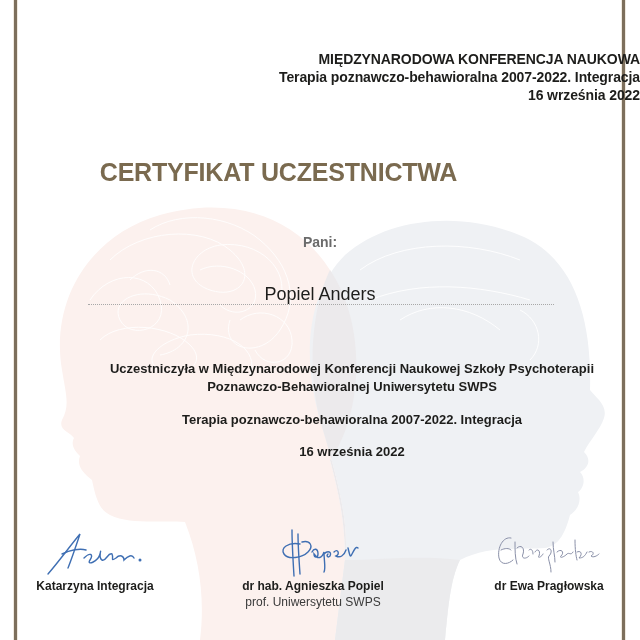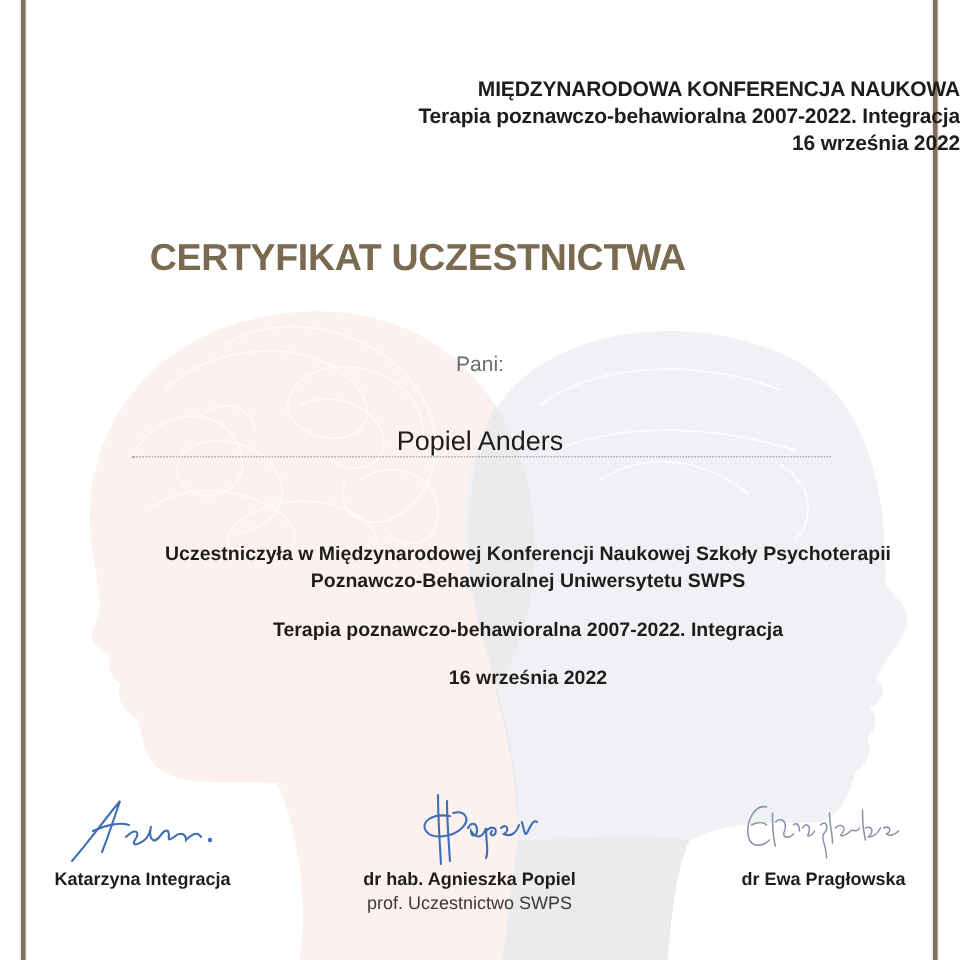--- a/index.html
+++ b/index.html
@@ -67,20 +67,21 @@
   }
 
   .salutation {
     position: absolute;
     top: 234px;
     left: 0;
     width: 640px;
     text-align: center;
     font-size: 14px;
     color: #6b6b6b;
+    font-weight: bold;
   }
 
   .recipient {
     position: absolute;
     top: 284px;
     left: 0;
     width: 640px;
     text-align: center;
     font-size: 18px;
     color: #1d1d1b;
@@ -220,21 +221,21 @@
   <div class="sig-block sig2">
     <svg class="sig-img" width="110" height="50" viewBox="0 0 110 50">
       <g stroke="#3f6fb3" stroke-width="1.4" fill="none" stroke-linecap="round">
         <path d="M34,2 C34,16 35,32 36,48"></path>
         <path d="M40,6 C40,18 41,32 42,46"></path>
         <path d="M42,16 C30,14 22,20 26,26 C30,32 44,30 50,24 C56,18 52,12 44,14"></path>
         <path d="M54,24 C56,20 60,20 60,26 C60,30 56,30 56,26 C60,32 64,30 66,24 C66,34 68,40 66,44 M66,26 C70,22 74,24 72,28 C70,30 68,28 70,26 M76,24 C80,20 82,26 78,28 C82,30 86,28 88,22 M90,20 C92,28 92,30 94,26 C96,22 98,18 100,20"></path>
       </g>
     </svg>
     <div class="sig-name">dr hab. Agnieszka Popiel</div>
-    <div class="sig-role">prof. Uczestnictwo SWPS</div>
+    <div class="sig-role">prof. Uniwersytetu SWPS</div>
   </div>
 
   <div class="sig-block sig3">
     <svg class="sig-img" width="120" height="50" viewBox="0 0 120 50">
       <g stroke="#8a90a8" stroke-width="1" fill="none" stroke-linecap="round">
         <path d="M22,10 C14,8 8,20 10,30 C12,38 20,36 24,32 M12,22 C16,20 20,20 22,22"></path>
         <path d="M26,14 C26,22 26,30 28,36 M28,20 C32,16 36,20 34,26 C32,30 36,32 40,28"></path>
         <path d="M40,22 C42,20 44,22 44,26 M46,24 C48,20 52,22 50,28 C48,30 52,30 54,26"></path>
         <path d="M58,22 C62,18 64,24 60,28 C58,30 62,36 62,44 M64,14 C64,22 66,28 66,34"></path>
         <path d="M68,24 C72,20 76,24 72,28 C70,30 74,30 78,26 C80,24 82,28 84,24"></path>

